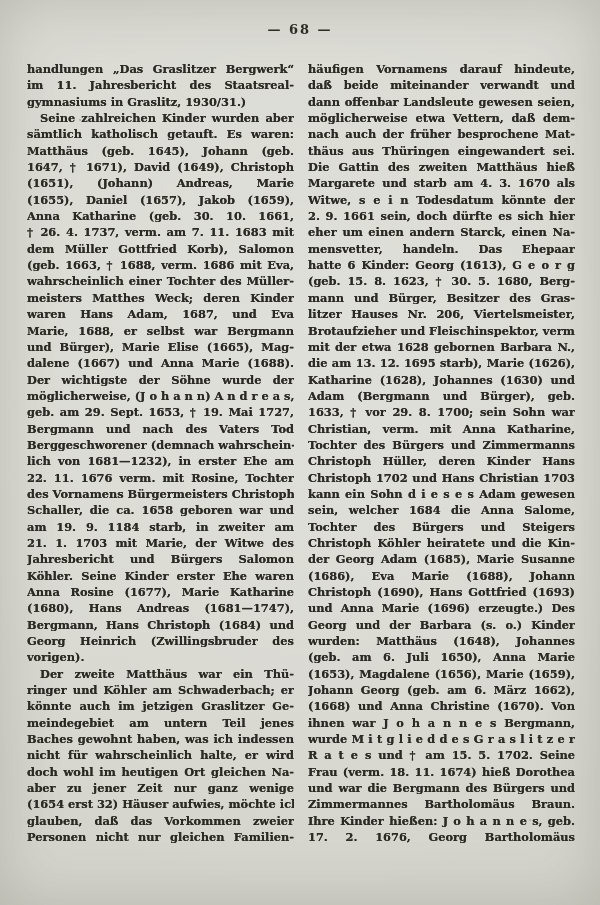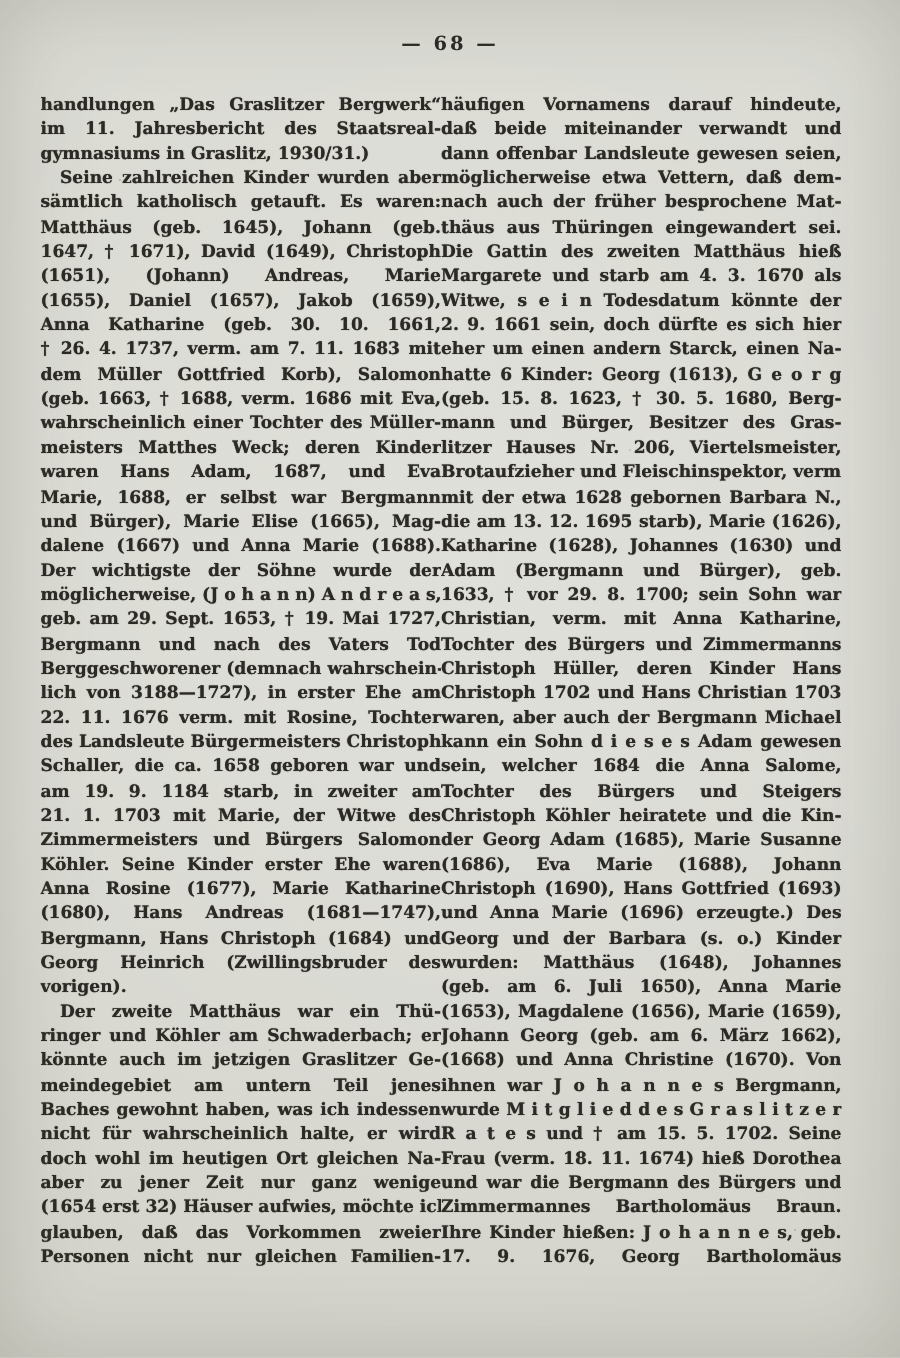--- a/index.html
+++ b/index.html
@@ -38,20 +38,21 @@
     font-size: 13px;
     font-weight: bold;
     letter-spacing: 2px;
     color: var(--ink);
   }
   .columns {
     position: absolute;
     top: 61px; left: 27px;
     width: 548px;
     display: flex;
+    gap: 14px;
   }
   .col { width: 267px; }
   .para { margin: 0; }
   .line {
     font-family: "DejaVu Serif", serif;
     font-weight: bold;
     font-size: 11.4px;
     line-height: 16.35px;
     color: var(--ink);
     text-align: justify;
@@ -90,27 +91,27 @@
           <div class="line">meisters Matthes Weck; deren Kinder</div>
           <div class="line">waren Hans Adam, 1687, und Eva</div>
           <div class="line">Marie, 1688, er selbst war Bergmann</div>
           <div class="line">und Bürger), Marie Elise (1665), Mag-</div>
           <div class="line">dalene (1667) und Anna Marie (1688).</div>
           <div class="line">Der wichtigste der Söhne wurde der</div>
           <div class="line">möglicherweise, (J o h a n n) A n d r e a s,</div>
           <div class="line">geb. am 29. Sept. 1653, † 19. Mai 1727,</div>
           <div class="line">Bergmann und nach des Vaters Tod</div>
           <div class="line">Berggeschworener (demnach wahrschein-</div>
-          <div class="line">lich von 3188—1727), in erster Ehe am</div>
+          <div class="line">lich von 1681—1232), in erster Ehe am</div>
           <div class="line">22. 11. 1676 verm. mit Rosine, Tochter</div>
-          <div class="line">des Landsleute Bürgermeisters Christoph</div>
+          <div class="line">des Vornamens Bürgermeisters Christoph</div>
           <div class="line">Schaller, die ca. 1658 geboren war und</div>
           <div class="line">am 19. 9. 1184 starb, in zweiter am</div>
           <div class="line">21. 1. 1703 mit Marie, der Witwe des</div>
-          <div class="line">Zimmermeisters und Bürgers Salomon</div>
+          <div class="line">Jahresbericht und Bürgers Salomon</div>
           <div class="line">Köhler. Seine Kinder erster Ehe waren</div>
           <div class="line">Anna Rosine (1677), Marie Katharine</div>
           <div class="line">(1680), Hans Andreas (1681—1747),</div>
           <div class="line">Bergmann, Hans Christoph (1684) und</div>
           <div class="line">Georg Heinrich (Zwillingsbruder des</div>
           <div class="line short">vorigen).</div>
         </div>
         <div class="para indent">
           <div class="line">Der zweite Matthäus war ein Thü-</div>
           <div class="line">ringer und Köhler am Schwaderbach; er</div>
@@ -131,35 +132,35 @@
           <div class="line">daß beide miteinander verwandt und</div>
           <div class="line">dann offenbar Landsleute gewesen seien,</div>
           <div class="line">möglicherweise etwa Vettern, daß dem-</div>
           <div class="line">nach auch der früher besprochene Mat-</div>
           <div class="line">thäus aus Thüringen eingewandert sei.</div>
           <div class="line">Die Gattin des zweiten Matthäus hieß</div>
           <div class="line">Margarete und starb am 4. 3. 1670 als</div>
           <div class="line">Witwe, s e i n Todesdatum könnte der</div>
           <div class="line">2. 9. 1661 sein, doch dürfte es sich hier</div>
           <div class="line">eher um einen andern Starck, einen Na-</div>
+          <div class="line">mensvetter, handeln. Das Ehepaar</div>
           <div class="line">hatte 6 Kinder: Georg (1613), G e o r g</div>
           <div class="line">(geb. 15. 8. 1623, † 30. 5. 1680, Berg-</div>
           <div class="line">mann und Bürger, Besitzer des Gras-</div>
           <div class="line">litzer Hauses Nr. 206, Viertelsmeister,</div>
           <div class="line">Brotaufzieher und Fleischinspektor, verm.</div>
           <div class="line">mit der etwa 1628 gebornen Barbara N.,</div>
           <div class="line">die am 13. 12. 1695 starb), Marie (1626),</div>
           <div class="line">Katharine (1628), Johannes (1630) und</div>
           <div class="line">Adam (Bergmann und Bürger), geb.</div>
           <div class="line">1633, † vor 29. 8. 1700; sein Sohn war</div>
           <div class="line">Christian, verm. mit Anna Katharine,</div>
           <div class="line">Tochter des Bürgers und Zimmermanns</div>
           <div class="line">Christoph Hüller, deren Kinder Hans</div>
           <div class="line">Christoph 1702 und Hans Christian 1703</div>
-          <div class="line">waren, aber auch der Bergmann Michael</div>
           <div class="line">kann ein Sohn d i e s e s Adam gewesen</div>
           <div class="line">sein, welcher 1684 die Anna Salome,</div>
           <div class="line">Tochter des Bürgers und Steigers</div>
           <div class="line">Christoph Köhler heiratete und die Kin-</div>
           <div class="line">der Georg Adam (1685), Marie Susanne</div>
           <div class="line">(1686), Eva Marie (1688), Johann</div>
           <div class="line">Christoph (1690), Hans Gottfried (1693)</div>
           <div class="line">und Anna Marie (1696) erzeugte.) Des</div>
           <div class="line">Georg und der Barbara (s. o.) Kinder</div>
           <div class="line">wurden: Matthäus (1648), Johannes</div>
@@ -167,17 +168,17 @@
           <div class="line">(1653), Magdalene (1656), Marie (1659),</div>
           <div class="line">Johann Georg (geb. am 6. März 1662),</div>
           <div class="line">(1668) und Anna Christine (1670). Von</div>
           <div class="line">ihnen war J o h a n n e s Bergmann,</div>
           <div class="line">wurde M i t g l i e d d e s G r a s l i t z e r</div>
           <div class="line">R a t e s und † am 15. 5. 1702. Seine</div>
           <div class="line">Frau (verm. 18. 11. 1674) hieß Dorothea</div>
           <div class="line">und war die Bergmann des Bürgers und</div>
           <div class="line">Zimmermannes Bartholomäus Braun.</div>
           <div class="line">Ihre Kinder hießen: J o h a n n e s, geb.</div>
-          <div class="line">17. 9. 1676, Georg Bartholomäus</div>
+          <div class="line">17. 2. 1676, Georg Bartholomäus</div>
         </div>
       </div>
   </div>
 </div>
 
 </body></html>

